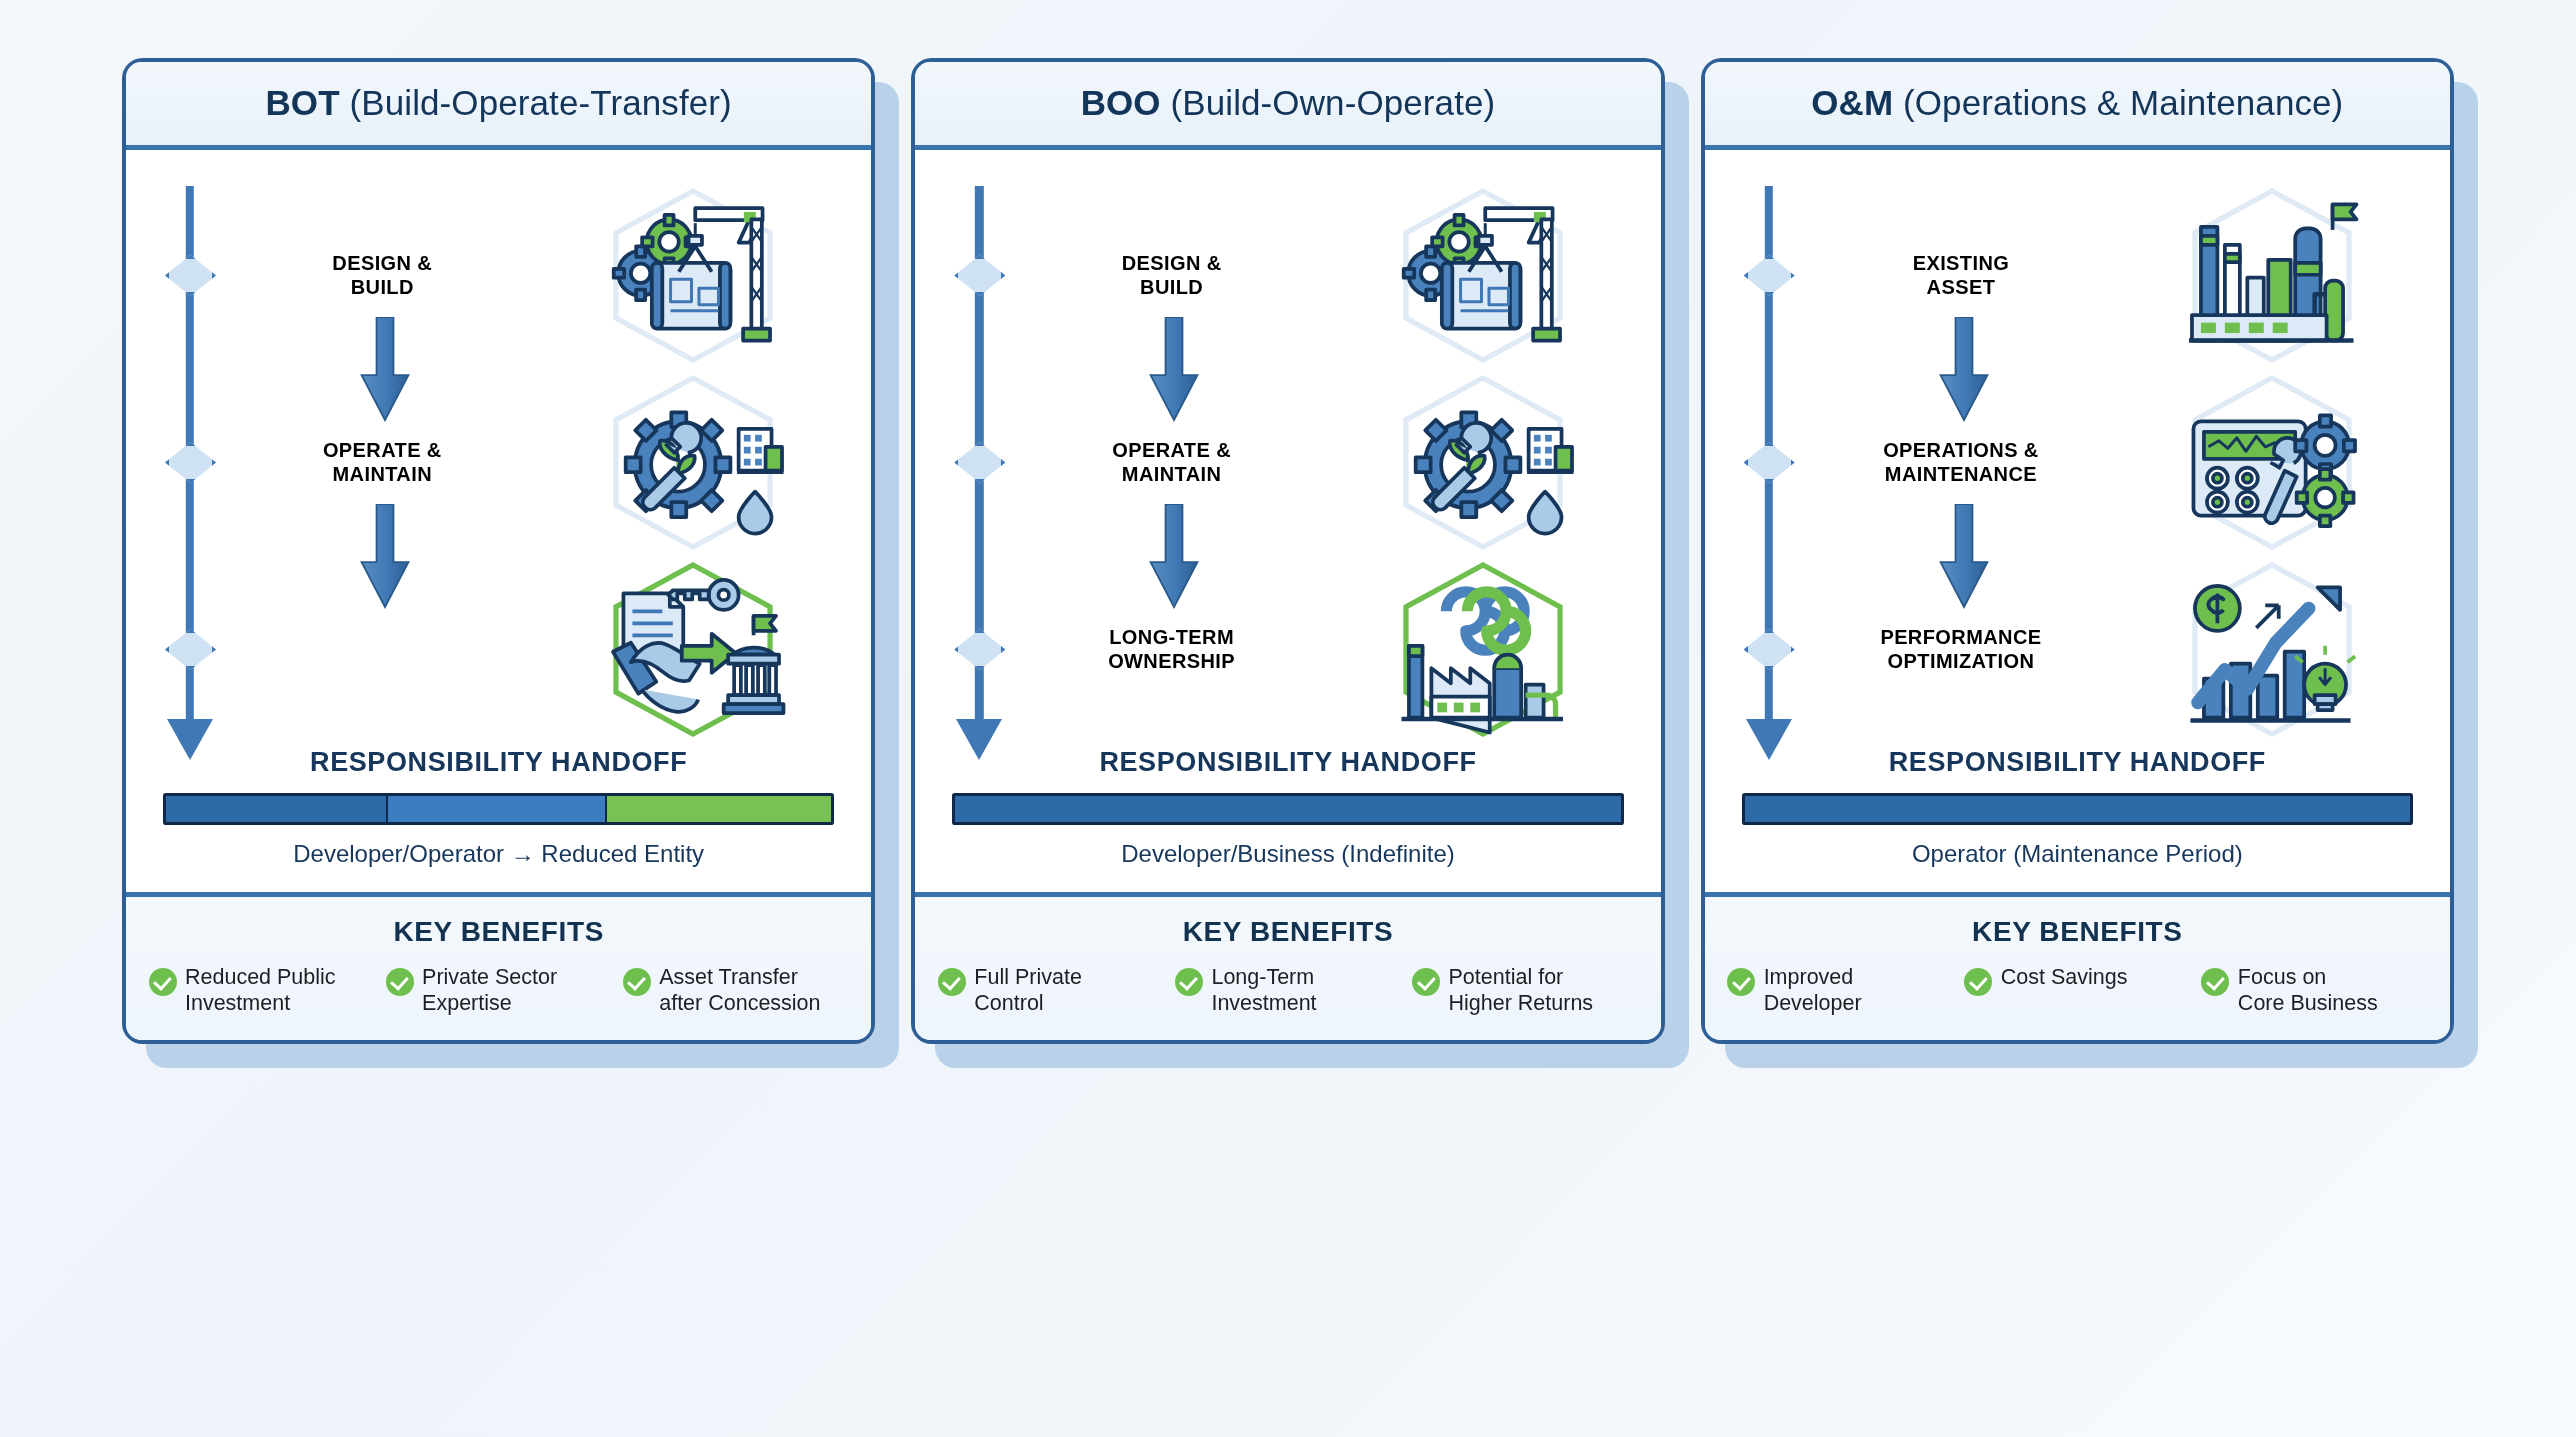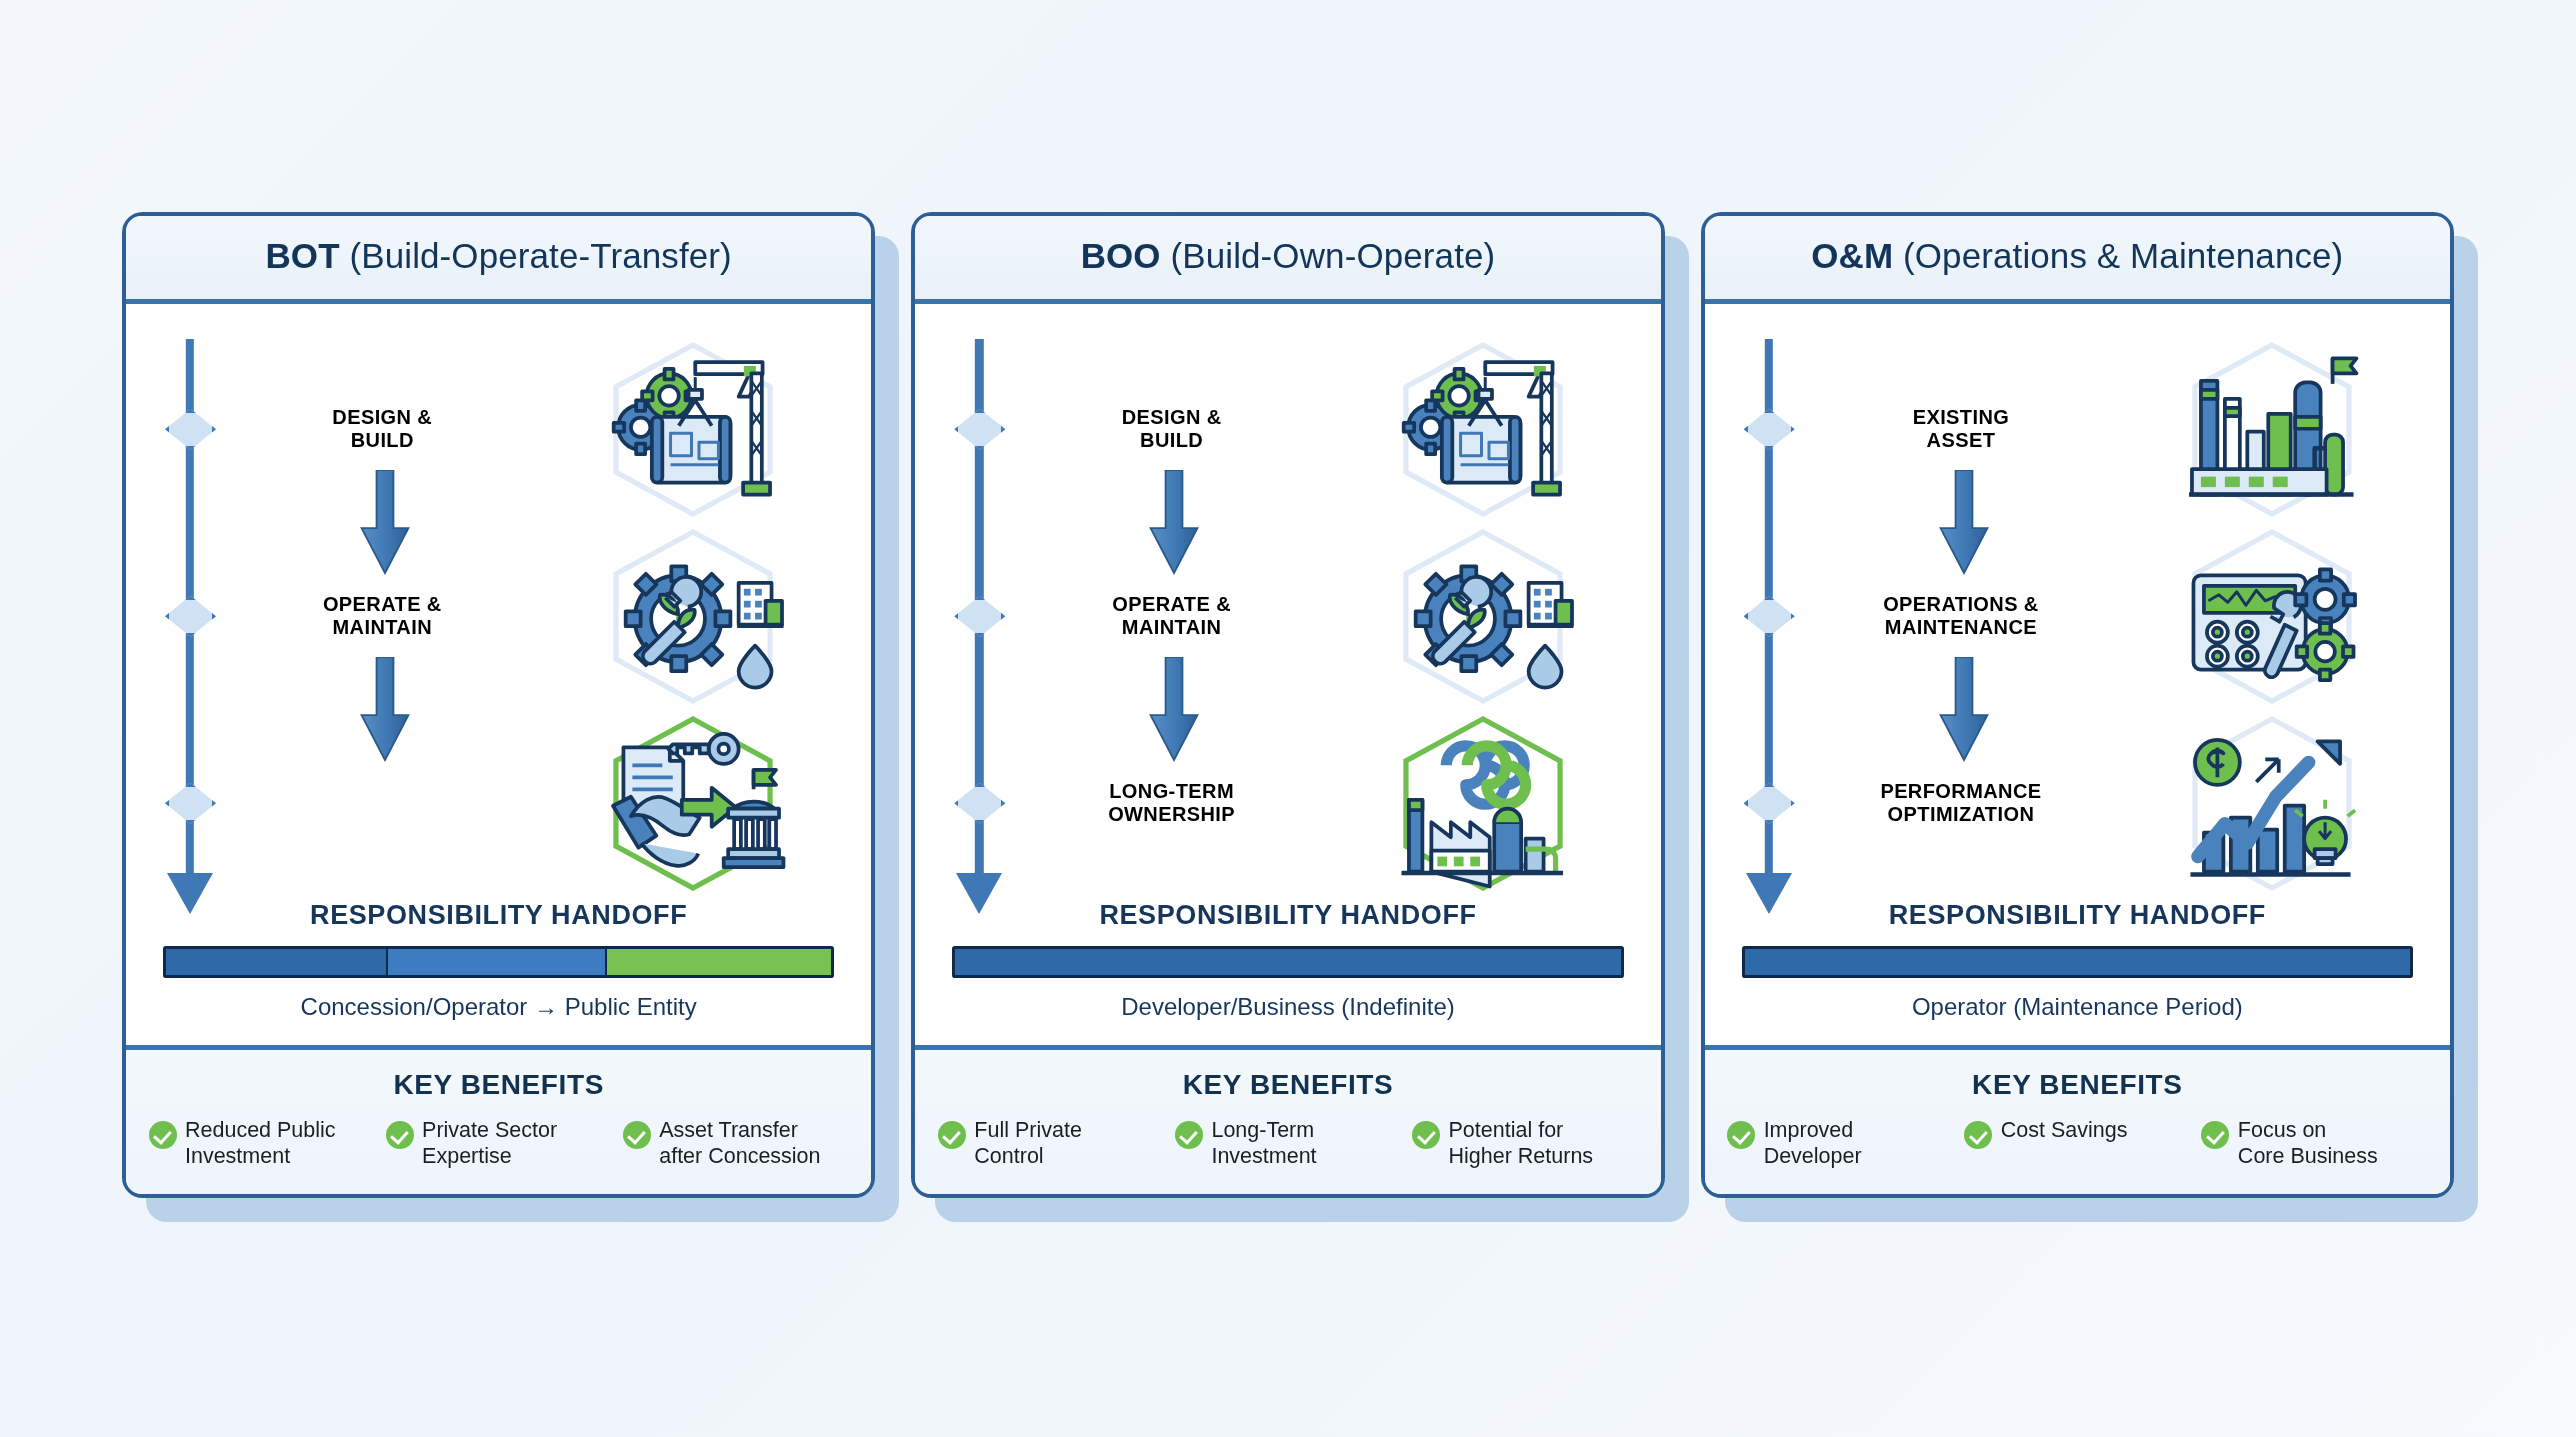--- a/index.html
+++ b/index.html
@@ -11,22 +11,22 @@
     font-family: "Liberation Sans", sans-serif;
     overflow: hidden;
   }
 
   #board {
     position: relative;
     width: 2576px;
     height: 1310px;
     display: flex;
     gap: 36px;
-    padding: 36px 122px 112px 122px;
-    align-items: flex-end;
+    padding: 58px 122px 112px 122px;
+    align-items: flex-start;
   }
 
   
   .card {
     position: relative;
     flex: 1 1 0;
     background: #ffffff;
     border: 4.7px solid #2d5f96;
     border-radius: 20.6px;
     display: flex;
@@ -405,21 +405,21 @@
             </div>
           </div>
         </div>
         <div class="handoff">
     <div class="handoff-title">RESPONSIBILITY HANDOFF</div>
     <div class="handoff-bar">
             <div class="seg" style="width:33%;background:#2f6aa8"></div>
             <div class="seg" style="width:33%;background:#3b7dc0"></div>
             <div class="seg" style="width:34%;background:#78c254"></div>
           </div>
-    <div class="handoff-caption">Concession/Operator → Public Entity</div>
+    <div class="handoff-caption">Developer/Operator → Reduced Entity</div>
         </div>
       </div>
       <div class="benefits">
         <div class="benefits-title">KEY BENEFITS</div>
                   <div class="benefit-list">
           <div class="benefit">
        <span class="check"></span>
        <span class="benefit-text">Reduced Public
 Investment</span>
      </div>

